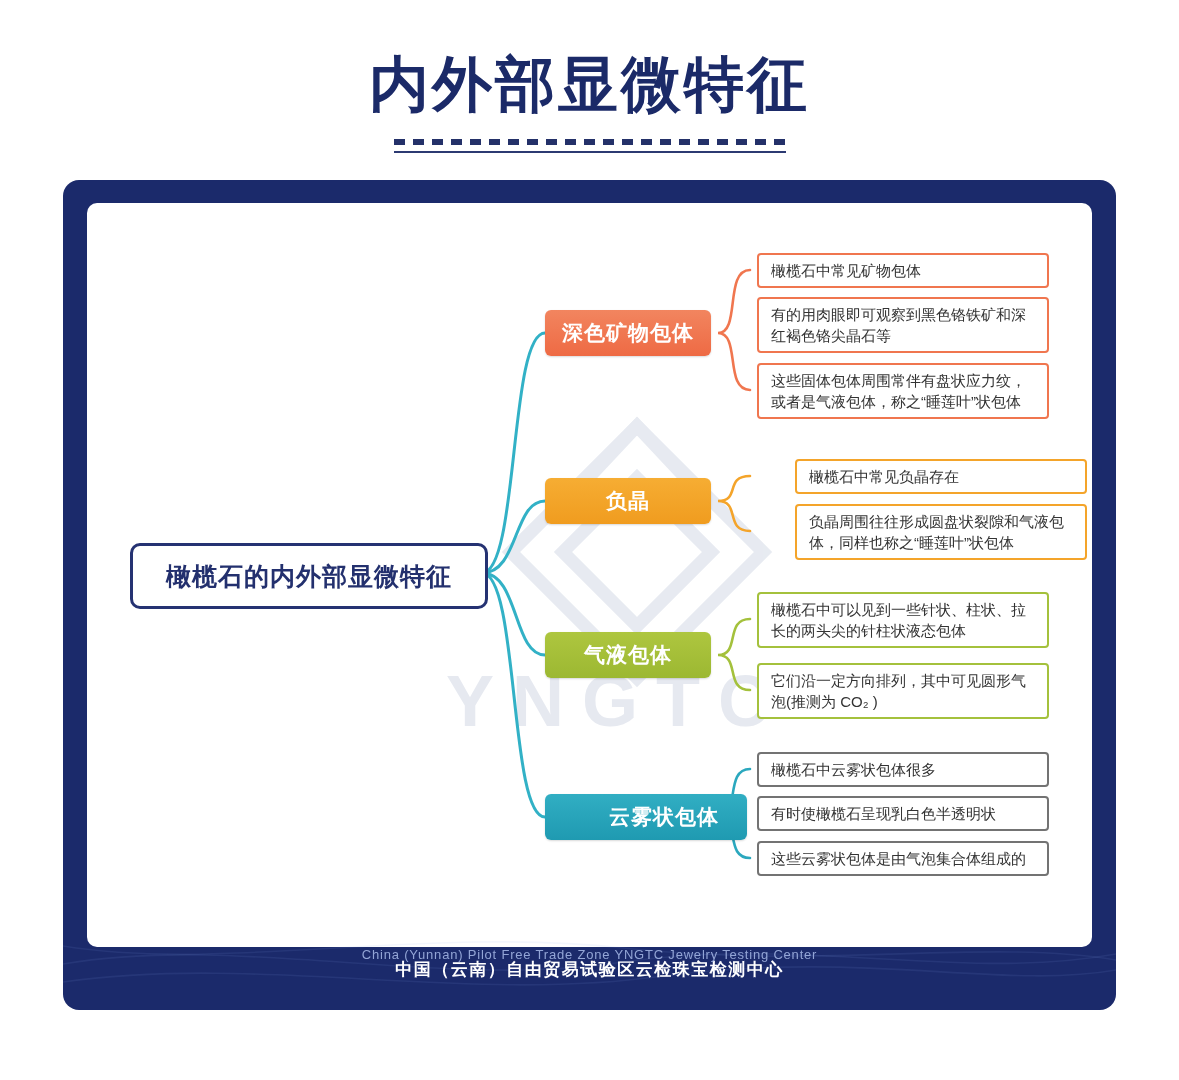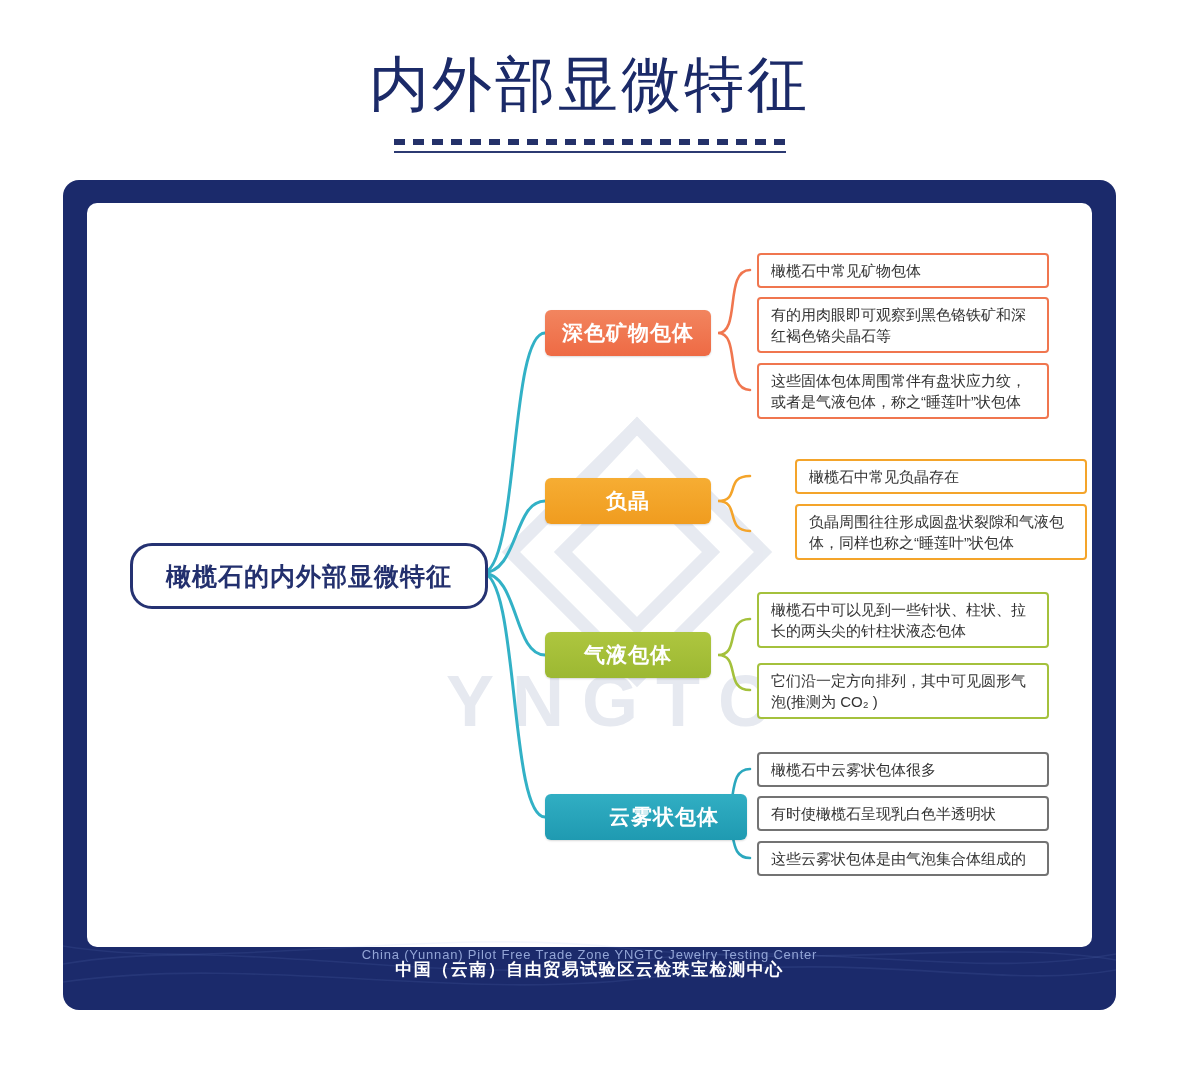--- a/index.html
+++ b/index.html
@@ -5,21 +5,21 @@
   html,body{margin:0;padding:0;background:#ffffff;}
   body{
     width:1179px;height:1080px;position:relative;overflow:hidden;
     font-family:"Liberation Sans","DejaVu Sans",sans-serif;
   }
   .page{position:absolute;inset:0;}
 
   
   .page-title{
     position:absolute;top:50px;left:0;width:100%;
-    text-align:center;font-size:60px;font-weight:400;
+    text-align:center;font-size:60px;font-weight:700;
     color:#1b2a68;letter-spacing:3px;line-height:1.15;
   }
   .title-dashes{
     position:absolute;top:139px;left:394px;width:392px;height:6px;
     background:repeating-linear-gradient(90deg,#243169 0 11px,transparent 11px 19px);
   }
   .title-rule{
     position:absolute;top:151px;left:394px;width:392px;height:2px;
     background:#2c3a72;
   }
@@ -46,21 +46,21 @@
   }
 
   
   .watermark{position:absolute;left:320px;top:205px;width:440px;height:340px;z-index:1;pointer-events:none;}
 
   
   .connectors{position:absolute;left:0;top:0;width:1005px;height:744px;z-index:2;pointer-events:none;}
 
   .root-node{
     position:absolute;left:43px;top:340px;width:352px;height:60px;z-index:3;
-    background:#ffffff;border:3px solid #253272;border-radius:22px;
+    background:#ffffff;border:3px solid #253272;border-radius:10px;
     display:flex;align-items:center;justify-content:center;
     font-size:25px;font-weight:700;color:#23306e;letter-spacing:1px;
   }
 
   .branch{
     position:absolute;left:458px;width:166px;height:46px;z-index:3;
     border-radius:6px;display:flex;align-items:center;justify-content:center;
     color:#ffffff;font-size:21px;font-weight:700;letter-spacing:1px;
     box-shadow:0 1px 2px rgba(0,0,0,0.15);
   }

